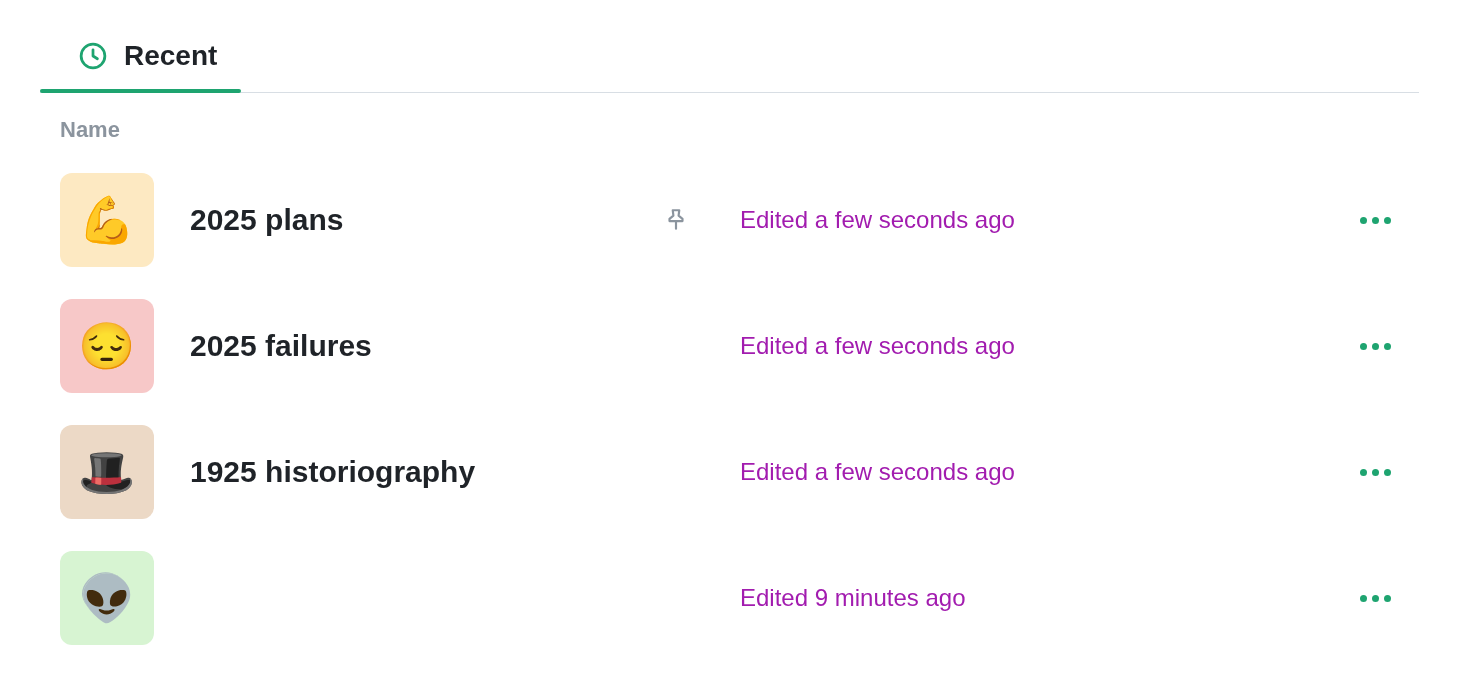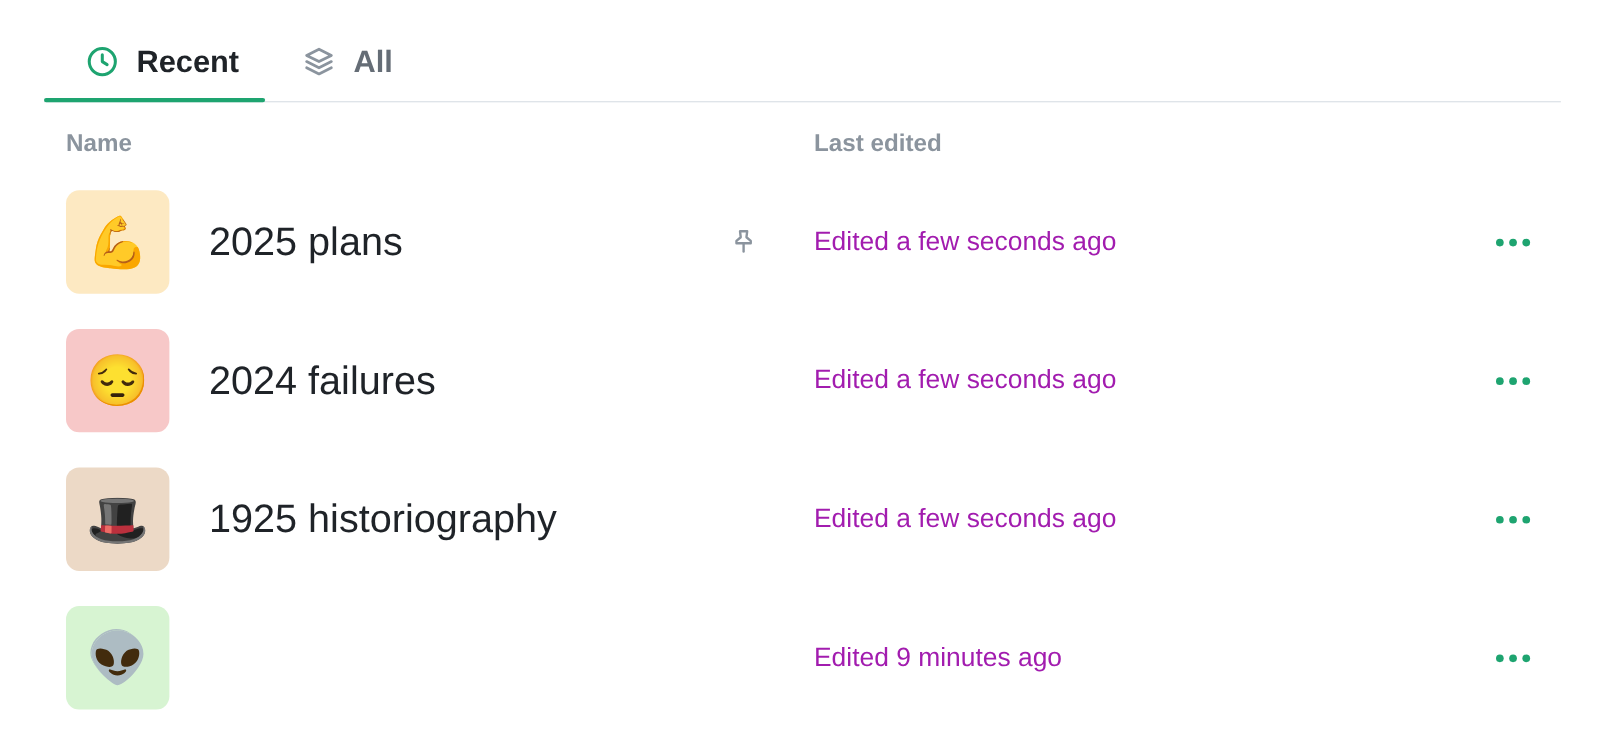--- a/index.html
+++ b/index.html
@@ -66,22 +66,22 @@
     height: 94px;
     border-radius: 12px;
     display: flex;
     align-items: center;
     justify-content: center;
     font-size: 46px;
     flex-shrink: 0;
     line-height: 1;
   }
   .title {
-    font-size: 36px;
-    font-weight: 400;
+    font-size: 30px;
+    font-weight: 700;
     color: #1f2328;
     margin-left: 36px;
     flex: 0 0 auto;
   }
   .name-wrap {
     display: flex;
     align-items: center;
     width: 680px;
   }
   .pin-slot {
@@ -119,35 +119,24 @@
   <div class="tabs">
     <div class="tab active">
       <span>
         <svg width="30" height="30" viewBox="0 0 24 24" fill="none" stroke="#1ea470" stroke-width="2.2" stroke-linecap="round" stroke-linejoin="round">
             <circle cx="12" cy="12" r="9.5"></circle>
             <path d="M12 7v5l3.5 2.2"></path>
           </svg>
       </span>
       <span>Recent</span>
     </div>
-    <div class="tab">
-      <span>
-        <svg width="30" height="30" viewBox="0 0 24 24" fill="none" stroke="#8b949e" stroke-width="2" stroke-linecap="round" stroke-linejoin="round">
-            <path d="M12 3l9 4.5-9 4.5-9-4.5L12 3z"></path>
-            <path d="M3 12l9 4.5 9-4.5"></path>
-            <path d="M3 16.5l9 4.5 9-4.5"></path>
-          </svg>
-      </span>
-      <span>All</span>
-    </div>
   </div>
 
   <div class="headers">
     <div class="col-name">Name</div>
-    <div class="col-edited">Last edited</div>
   </div>
 
   <div class="list">
 
     <div class="row">
       <div class="name-wrap">
         <div class="thumb" style="background:#fde9c2;">💪</div>
         <div class="title">2025 plans</div>
         <div class="pin-slot">
           <svg width="26" height="26" viewBox="0 0 24 24" fill="none" stroke="#8b949e" stroke-width="2" stroke-linecap="round" stroke-linejoin="round">
@@ -160,21 +149,21 @@
       <div class="menu-dots">
         <span></span>
           <span></span>
           <span></span>
       </div>
     </div>
 
     <div class="row">
       <div class="name-wrap">
         <div class="thumb" style="background:#f7c8c8;">😔</div>
-        <div class="title">2024 failures</div>
+        <div class="title">2025 failures</div>
         <div class="pin-slot"></div>
       </div>
       <div class="edited">Edited a few seconds ago</div>
       <div class="menu-dots">
         <span></span>
           <span></span>
           <span></span>
       </div>
     </div>
 

